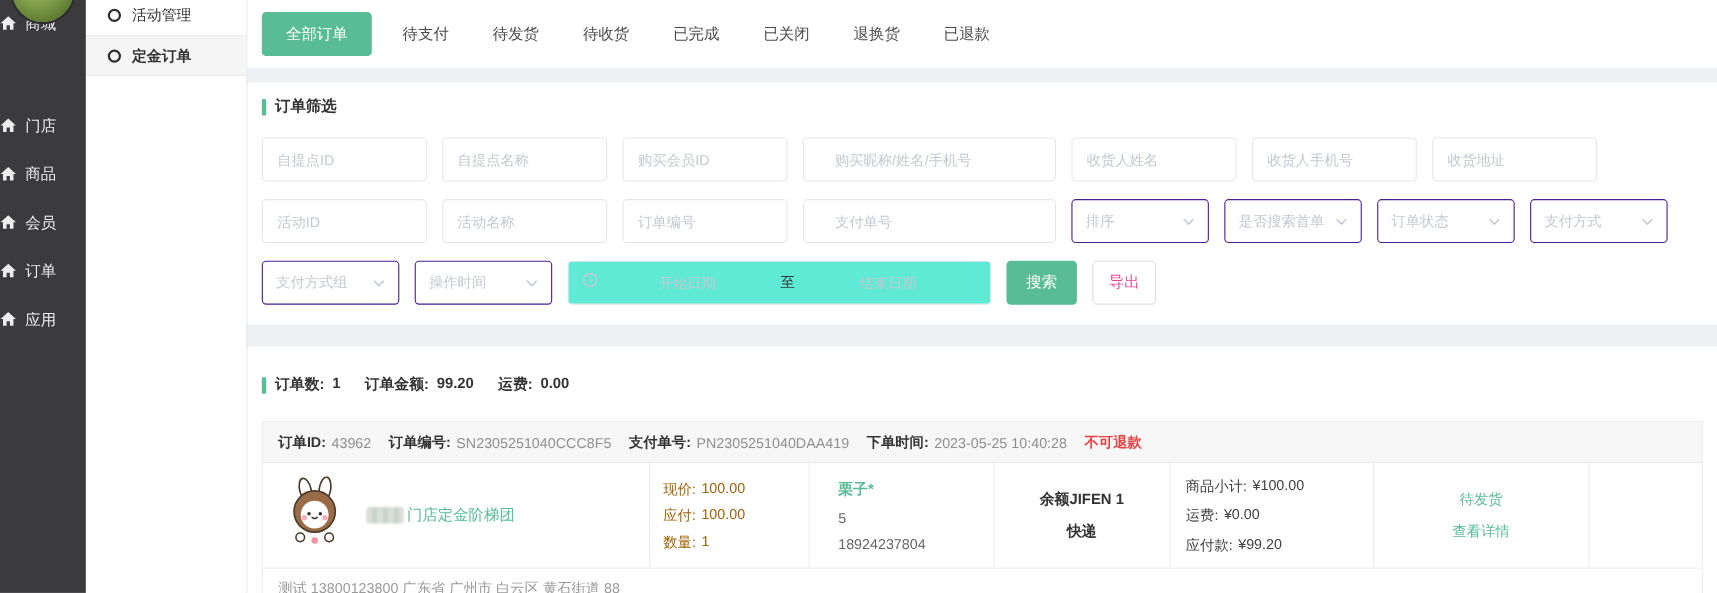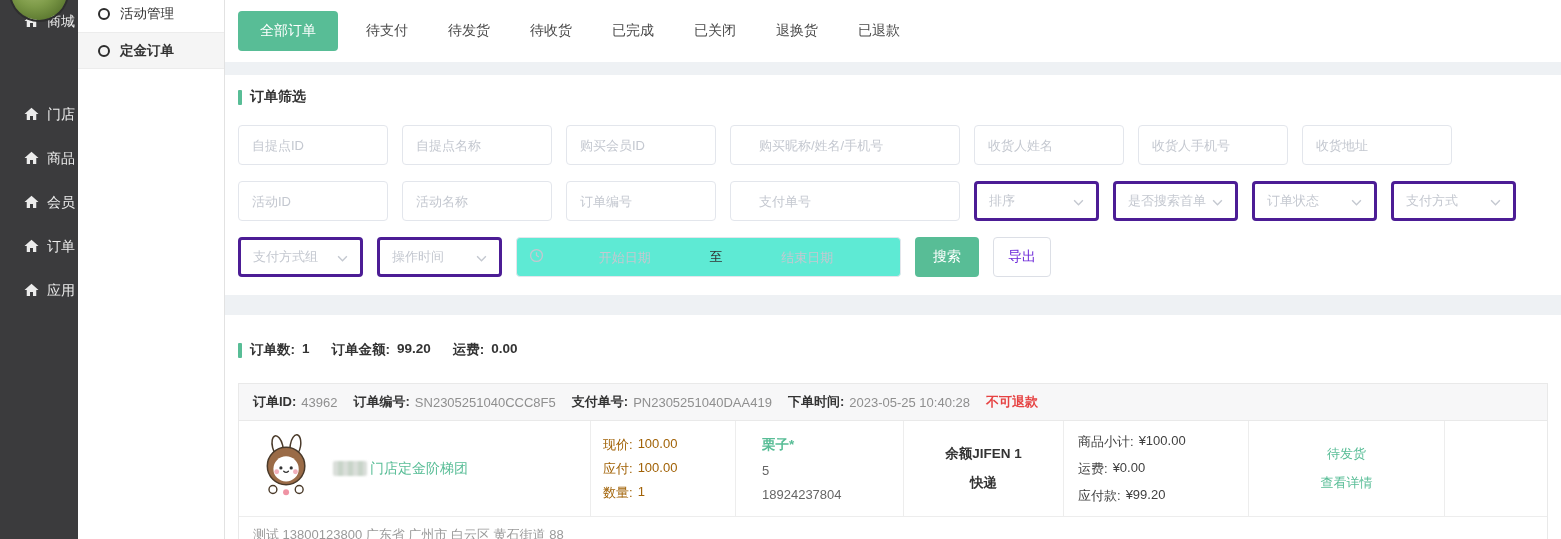--- a/index.html
+++ b/index.html
@@ -12,21 +12,21 @@
 
   
   .rail { width: 78px; background: #3b3b3d; flex-shrink: 0; position: relative; }
   .logo {
     position: absolute; top: -36px; left: 11px; width: 56px; height: 56px;
     border-radius: 50%; cursor: pointer;
     background: radial-gradient(circle at 42% 38%, #a8bd72 0%, #7d9a48 45%, #44601f 100%);
     box-shadow: 0 0 0 2px #2e2e2e;
   }
   .rail-item { display: flex; align-items: center; gap: 8px; color: #ececec;
-    font-size: 14px; height: 44px; padding-left: 24px; cursor: pointer; }
+    font-size: 14px; height: 44px; padding-left: 0; cursor: pointer; }
   .rail-item:first-of-type { margin-top: 16px; }
   .rail-gap { height: 49px; }
 
   
   .submenu { width: 147px; background: #fff; border-right: 1px solid #e2e2e2; flex-shrink: 0; }
   .sub-item { display: flex; align-items: center; gap: 10px; height: 37px;
     padding-left: 20px; font-size: 13.5px; color: #333; cursor: pointer; }
   .sub-item:first-child { margin-top: -5px; }
   .sub-item .ring { width: 12px; height: 12px; border: 2px solid #2d2d2d;
     border-radius: 50%; flex-shrink: 0; }
@@ -46,34 +46,34 @@
   .sec-title { display: flex; align-items: center; gap: 8px; height: 20px; margin-bottom: 18px; }
   .sec-bar { width: 4px; height: 15px; background: #58bd96; border-radius: 1px; }
   .sec-text { font-size: 14px; font-weight: bold; color: #333; }
 
   .frow { display: flex; gap: 14px; margin-bottom: 16px; }
   .frow:last-child { margin-bottom: 0; }
   .f-input { height: 40px; border: 1px solid #e3e6ec; border-radius: 4px;
     padding: 0 13px; font-size: 13px; color: #555; outline: none; background: #fff; }
   .f-input::placeholder { color: #c4c8d0; }
   .w150 { width: 150px; } .w230 { width: 230px; padding-left: 28px; }
-  .f-select { height: 40px; width: 125px; border: 3px solid #4c1d95; border-radius: 4px;
+  .f-select { height: 40px; width: 125px; border: 1px solid #4c1d95; border-radius: 4px;
     display: flex; align-items: center; justify-content: space-between;
     padding: 0 12px; background: #fff; cursor: pointer; }
   .f-select .ph { font-size: 13px; color: #c4c8d0; white-space: nowrap; }
   .daterange { width: 385px; height: 40px; border: 1px solid #e3e6ec; border-radius: 4px;
     display: flex; align-items: center; padding: 0 12px; background: #5eead4; }
   .daterange input { border: none; outline: none; flex: 1; min-width: 0;
     text-align: center; font-size: 13px; color: #555; background: transparent; }
   .daterange input::placeholder { color: #c4c8d0; }
   .dr-sep { font-size: 13px; color: #333; padding: 0 4px; }
   .btn { height: 40px; border-radius: 4px; font-size: 14px; display: flex;
     align-items: center; justify-content: center; cursor: pointer; }
   .btn-primary { background: #58bd96; color: #fff; width: 64px; border: none; }
-  .btn-plain { background: #fff; border: 1px solid #dcdfe6; color: #6d28d9; width: 58px; }
+  .btn-plain { background: #fff; border: 1px solid #dcdfe6; color: #ec4899; width: 58px; }
 
   
   .results-card { margin-top: 20px; flex: 1; padding: 26px 13px 0 13px; }
   .summary { display: flex; align-items: center; gap: 8px; margin-bottom: 24px; }
   .seg { font-size: 13.5px; font-weight: bold; color: #333; margin-right: 14px;
     display: flex; gap: 7px; }
 
   .order-block { border: 1px solid #e9e9e9; }
   .order-head { background: #f7f7f8; height: 37px; display: flex; align-items: center;
     padding: 0 14px; gap: 16px; border-bottom: 1px solid #e9e9e9; font-size: 13px; white-space: nowrap; }

